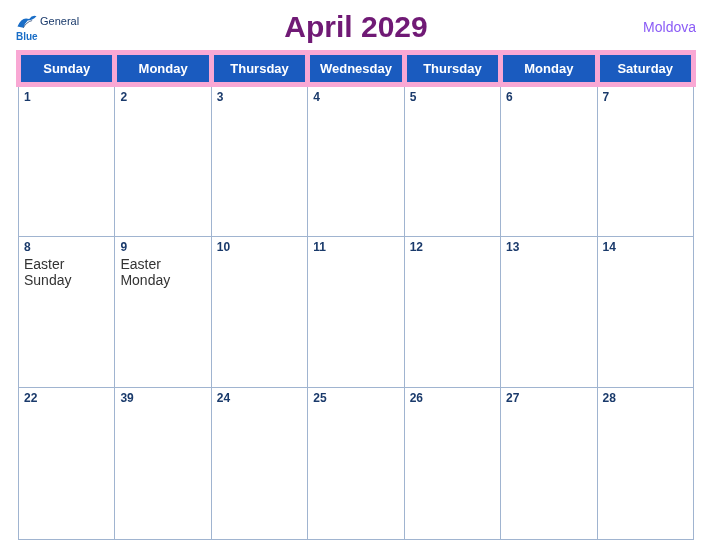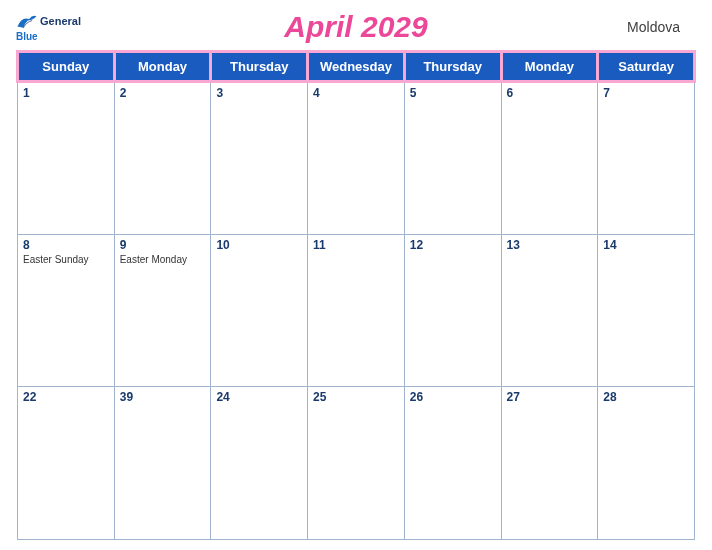--- a/index.html
+++ b/index.html
@@ -28,82 +28,81 @@
       flex-direction: column;
       align-items: flex-start;
       font-size: 11px;
       color: #1a3a6b;
       font-weight: bold;
       line-height: 1.1;
     }
     .logo-text-general {
       font-size: 11px;
       color: #1a3a6b;
-      font-weight: bold;
+      font-weight: normal;
     }
     .logo-text-blue {
       font-size: 10px;
       color: #1a6ec7;
       font-weight: bold;
     }
     .logo-bird {
       display: inline-block;
       width: 22px;
       height: 18px;
       vertical-align: middle;
       margin-right: 2px;
     }
     .logo-line {
       display: flex;
       align-items: center;
     }
     .calendar-title {
       font-size: 30px;
-      color: #ec4899;
+      color: #701a75;
       font-weight: bold;
       text-align: center;
-      font-style: italic;
     }
     .country-label {
       position: absolute;
-      right: 16px;
+      right: 0;
       font-size: 14px;
-      color: #404040;
+      color: #8b5cf6;
       font-weight: normal;
     }
     .calendar-table {
       width: 100%;
       border-collapse: collapse;
       flex: 1;
     }
     .calendar-table th {
       background-color: #1a5bbf;
       color: #fff;
       text-align: center;
       font-size: 13px;
       font-weight: bold;
       padding: 6px 2px;
-      border: 3px solid #f9a8d4;
+      border: 5px solid #f9a8d4;
     }
     .calendar-table td {
       border: 1px solid #a0b4d0;
       vertical-align: top;
       padding: 3px 5px;
       width: calc(100% / 7);
       height: 72px;
       background: #fff;
     }
     .day-num {
       font-size: 12px;
       color: #1a3a6b;
       font-weight: bold;
       display: block;
     }
     .event-label {
-      font-size: 10px;
+      font-size: 14px;
       color: #333;
       display: block;
       margin-top: 2px;
     }
   </style>
 </head>
 <body>
 
 <div class="header-row">
   <div class="logo">

